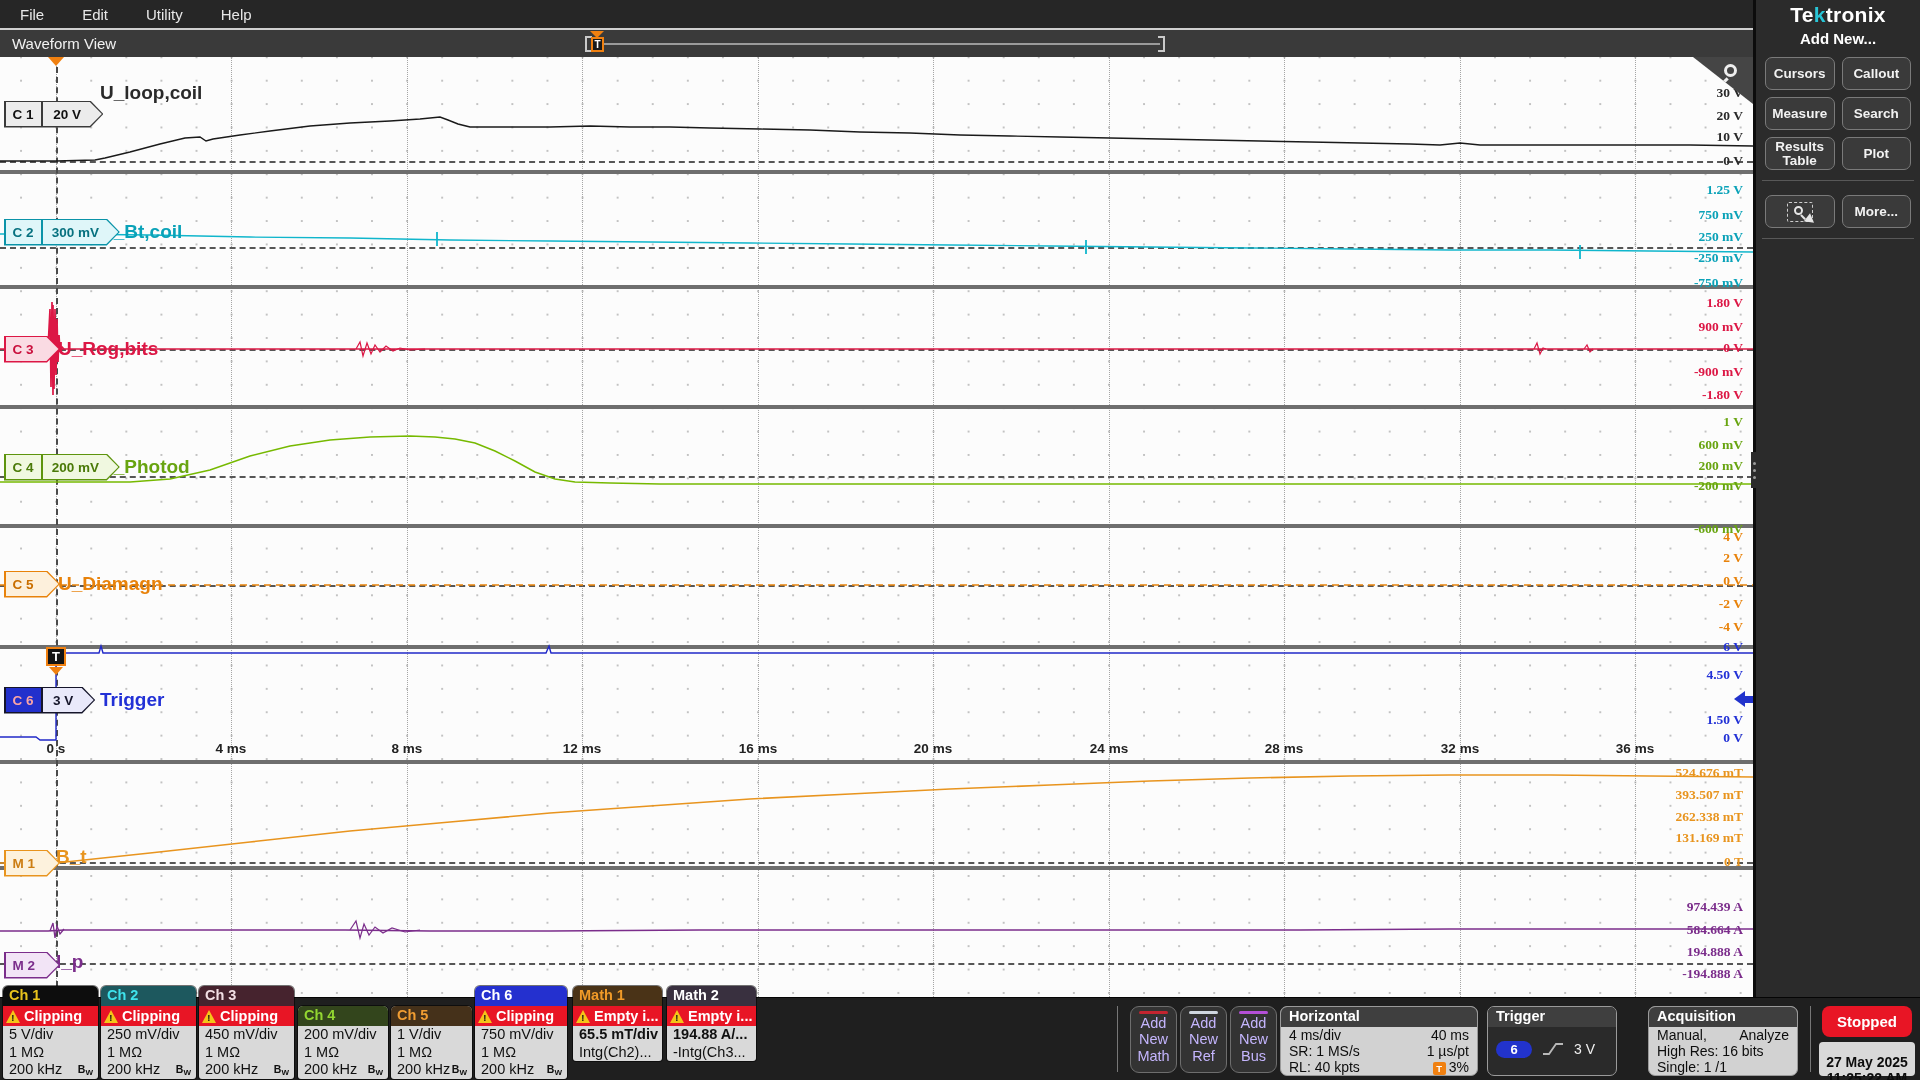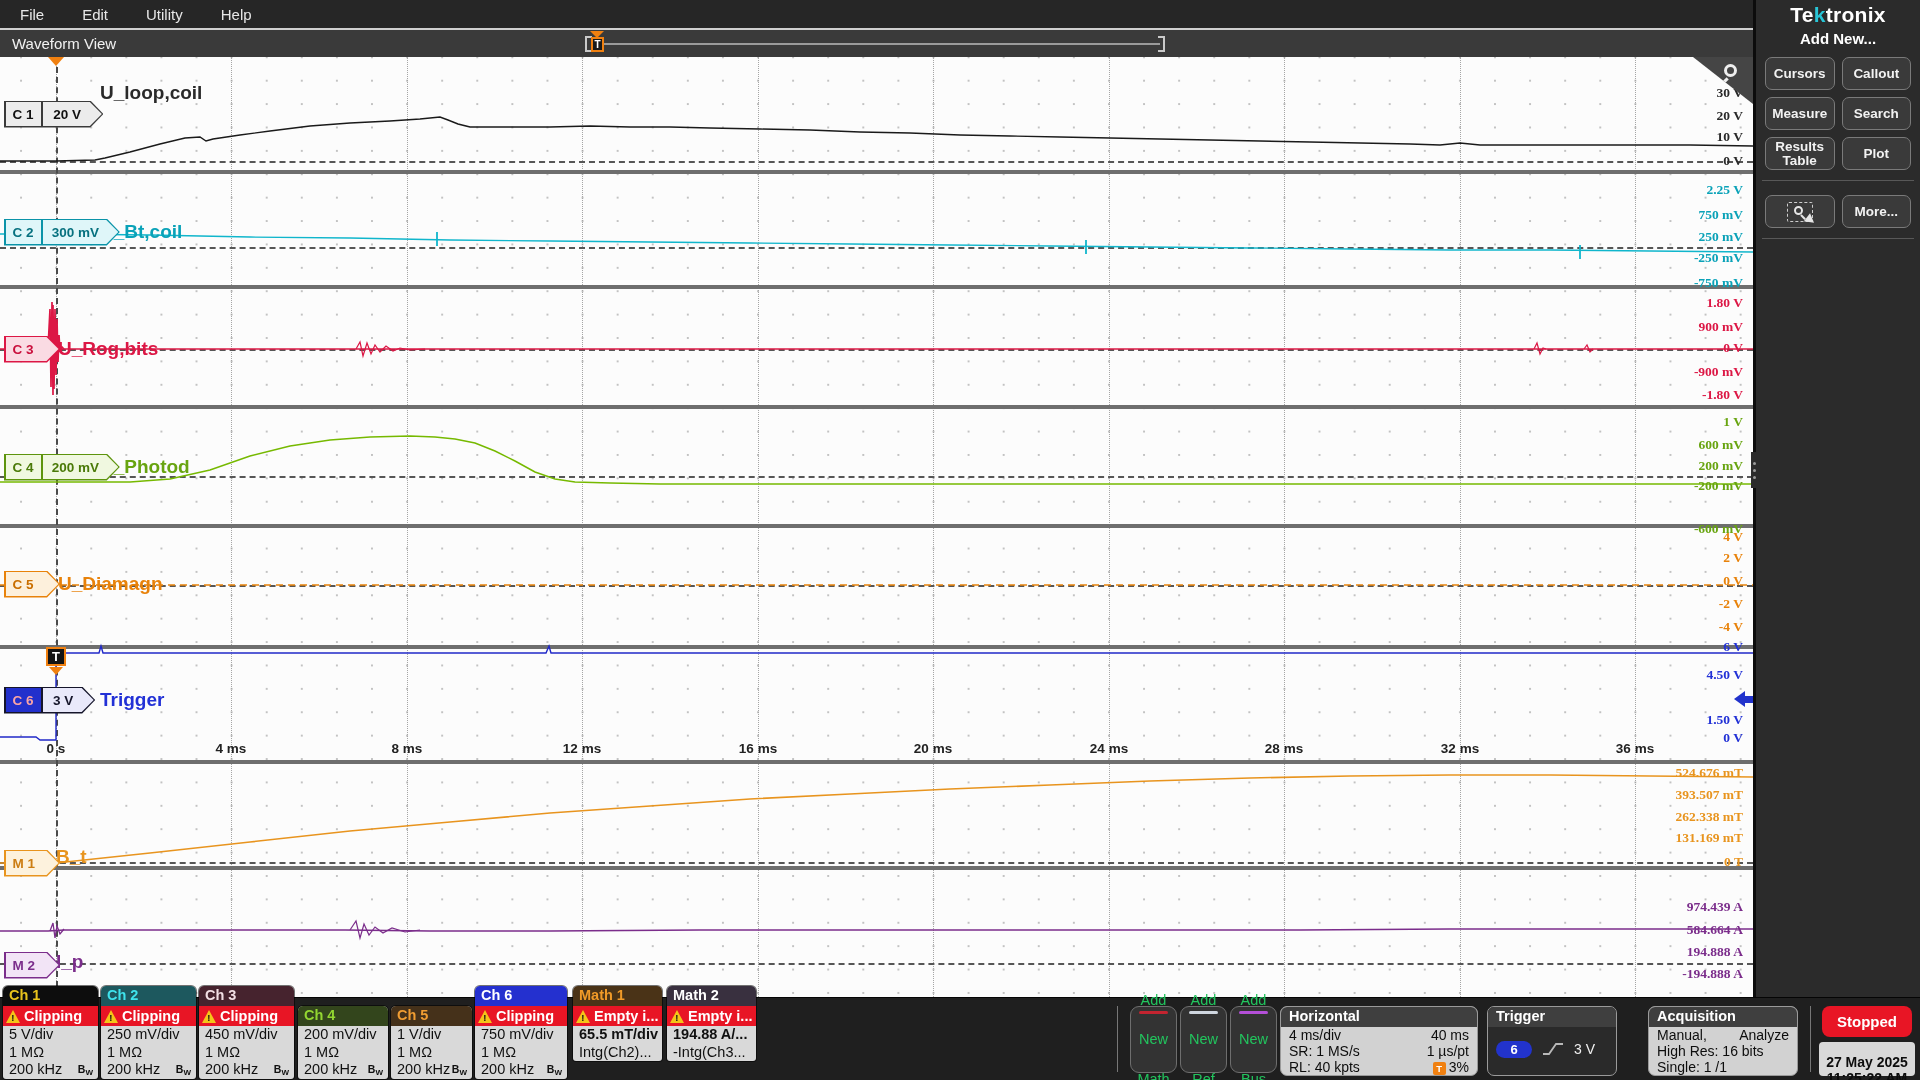--- a/index.html
+++ b/index.html
@@ -97,22 +97,22 @@
   .warn { position:relative; width:15px; height:13px; flex:0 0 auto; }
   .warn:before { content:""; position:absolute; left:0; top:0; width:0; height:0;
                  border-left:7.5px solid transparent; border-right:7.5px solid transparent; border-bottom:13px solid #f5c518; }
   .warn:after { content:"!"; position:absolute; left:5.2px; top:2.5px; font-size:9.5px; font-weight:bold; color:#111; }
   .cbadge .row { font-size:14.5px; color:#101010; padding:0 6px; height:17.6px; line-height:17.6px; position:relative; white-space:nowrap; }
   .cbadge .row.bold { font-weight:bold; }
   .bwmark { position:absolute; right:5px; top:0; font-size:10.5px; font-weight:bold; }
   .bwmark .sub { font-size:8px; vertical-align:-2px; }
 
   .addbtn { position:absolute; top:8px; width:47px; height:67px; background:#333; border:1.5px solid #6e6e6e;
-            border-radius:9px; color:#22c55e; font-size:14.5px; display:flex; flex-direction:column;
-            align-items:center; justify-content:center; line-height:1.12; text-align:center;gap:23px; }
+            border-radius:9px; color:#c4b5fd; font-size:14.5px; display:flex; flex-direction:column;
+            align-items:center; justify-content:center; line-height:1.12; text-align:center; }
   .addbtn .stripe { position:absolute; top:4px; left:8px; right:8px; height:3px; border-radius:2px; }
 
   .fpanel { position:absolute; top:8px; height:70px; border:1.5px solid #9a9a9a; border-radius:7px;
             overflow:hidden; background:#d2d2d2; }
   .fpanel .phdr { background:#3f3f3f; color:#fff; font-weight:bold; font-size:14.5px; height:20px;
                   line-height:19px; padding:0 8px; }
   .fpanel .prow { display:flex; justify-content:space-between; align-items:center; font-size:14px;
                   padding:0 8px; height:15.8px; color:#0d0d0d; white-space:nowrap; }
   .fpanel.dark { background:#2a2a2a; }
   .fpanel.dark .prow { color:#f0f0f0; }
@@ -204,21 +204,21 @@
         <div class="scale-label" style="top: 80px; color: rgb(42, 42, 42);">10 V</div>
         <div class="scale-label" style="top: 104px; color: rgb(42, 42, 42);">0 V</div>
         <div class="wf-name" style="left: 100px; top: 36px; color: rgb(42, 42, 42);">U_loop,coil</div>
         <div class="ch-badge" style="left: 4px; top: 43.5px; width: 99.4px;">
           <div class="badge-shell" style="background: rgb(58, 58, 58);"></div>
           <div class="badge-inner">
             <div class="badge-seg" style="background: rgb(236, 236, 236); color: rgb(17, 17, 17);">C 1</div>
             <div class="badge-seg v" style="background: rgb(236, 236, 236); color: rgb(17, 17, 17); border-left: 2px solid rgb(58, 58, 58); flex: 1 1 0%; justify-content: center;">20 V</div>
           </div>
         </div>
-        <div class="scale-label" style="top: 133px; color: rgb(10, 162, 184);">2.25 V</div>
+        <div class="scale-label" style="top: 133px; color: rgb(10, 162, 184);">1.25 V</div>
         <div class="scale-label" style="top: 158px; color: rgb(10, 162, 184);">750 mV</div>
         <div class="scale-label" style="top: 180px; color: rgb(10, 162, 184);">250 mV</div>
         <div class="scale-label" style="top: 201px; color: rgb(10, 162, 184);">-250 mV</div>
         <div class="scale-label" style="top: 226px; color: rgb(10, 162, 184);">-750 mV</div>
         <div class="wf-name" style="left: 100px; top: 175px; color: rgb(10, 162, 184);">U_Bt,coil</div>
         <div class="ch-badge" style="left: 4px; top: 161.5px; width: 115.8px;">
           <div class="badge-shell" style="background: rgb(10, 147, 168);"></div>
           <div class="badge-inner">
             <div class="badge-seg" style="background: rgb(223, 246, 249); color: rgb(7, 113, 127);">C 2</div>
             <div class="badge-seg v" style="background: rgb(223, 246, 249); color: rgb(7, 113, 127); border-left: 2px solid rgb(10, 147, 168); flex: 1 1 0%; justify-content: center;">300 mV</div>

